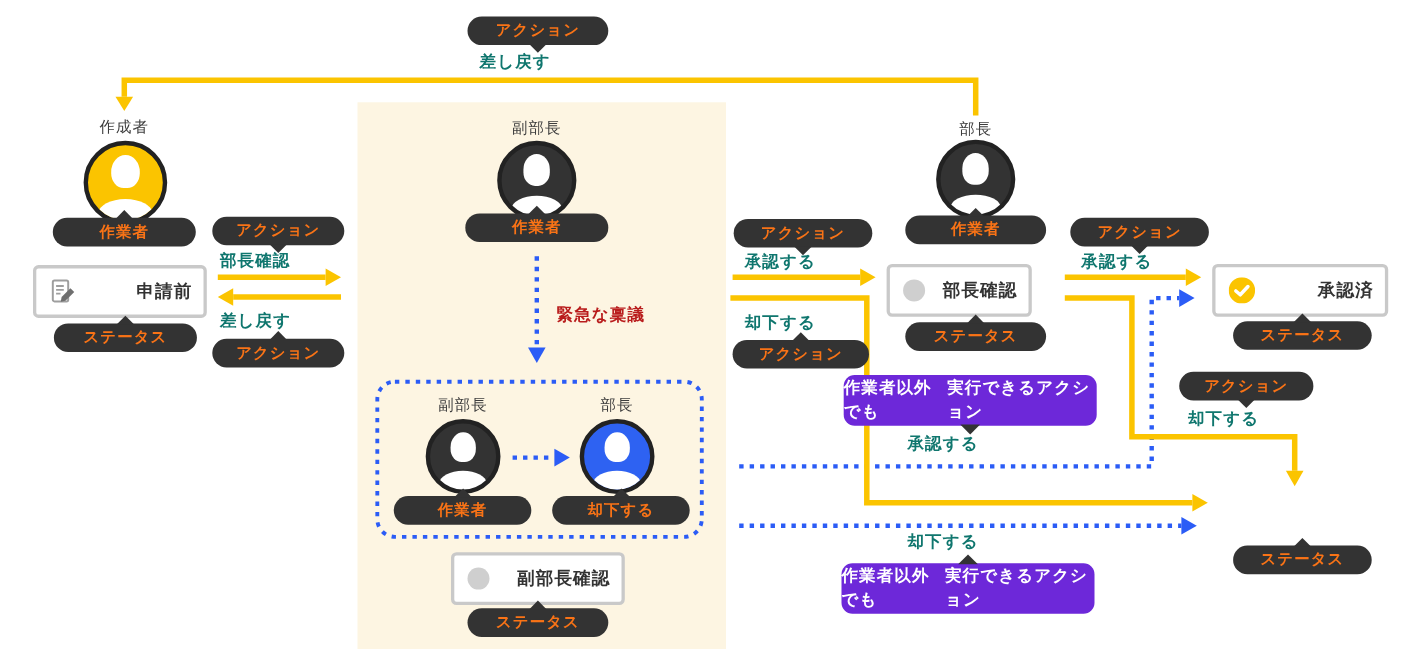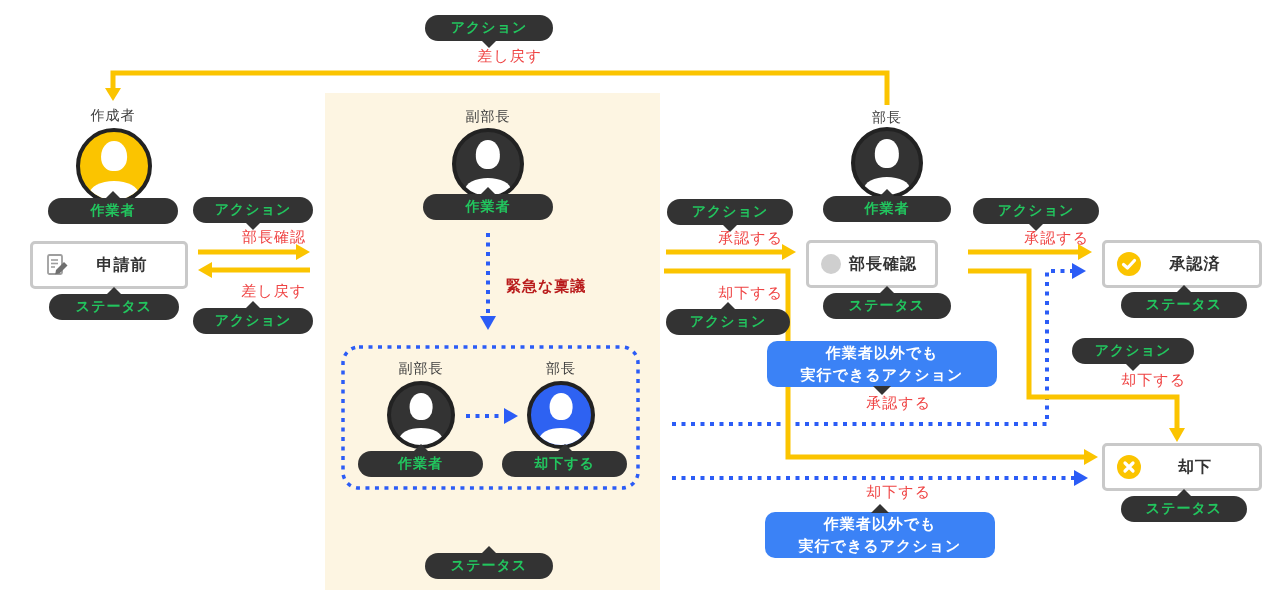--- a/index.html
+++ b/index.html
@@ -4,53 +4,53 @@
 <style>
   html,body{margin:0;padding:0;background:#fff;}
   body{font-family:"Liberation Sans","DejaVu Sans",sans-serif;}
   #stage{position:relative;width:1280px;height:610px;background:#ffffff;overflow:hidden;}
 
   .panel{position:absolute;left:325px;top:93px;width:335px;height:497px;background:#FDF5E2;}
 
   svg.overlay{position:absolute;left:0;top:0;z-index:2;}
 
   
-  .pill{position:absolute;z-index:3;background:#333333;color:#22c55e;height:26px;
+  .pill{position:absolute;z-index:3;background:#333333;color:#f97316;height:26px;
         border-radius:14px;display:flex;align-items:center;justify-content:center;
         font-size:14px;font-weight:bold;letter-spacing:1px;box-sizing:border-box;}
   .tip-b::after{content:"";position:absolute;left:50%;bottom:-7px;transform:translateX(-50%);
         width:0;height:0;border:8px solid transparent;border-bottom:0;border-top:8px solid #333333;}
   .tip-t::before{content:"";position:absolute;left:50%;top:-7px;transform:translateX(-50%);
         width:0;height:0;border:8px solid transparent;border-top:0;border-bottom:8px solid #333333;}
 
   
   .status-box{position:absolute;z-index:3;background:#fff;border:3px solid #C9C9C9;border-radius:5px;
         height:48px;display:flex;align-items:center;padding:0 10px 0 12px;box-sizing:border-box;}
-  .status-box .txt{flex:1;text-align:center;font-size:16px;font-weight:bold;color:#333;letter-spacing:1px;}
+  .status-box .txt{flex:1;text-align:right;font-size:16px;font-weight:bold;color:#333;letter-spacing:1px;}
   .dot{width:20px;height:20px;border-radius:50%;background:#CFCFCF;flex:none;}
   .badge{width:24px;height:24px;flex:none;}
 
   
   .avatar{position:absolute;z-index:3;border-radius:50%;border:4px solid #222;overflow:hidden;box-sizing:border-box;}
   .avatar .head{position:absolute;left:50%;top:13%;transform:translateX(-50%);
         width:38%;height:45%;background:#fff;border-radius:50% 50% 44% 44%;}
   .avatar .shoulders{position:absolute;left:50%;bottom:-10%;transform:translateX(-50%);
         width:72%;height:38%;background:#fff;border-radius:50% 50% 0 0;}
   .av-yellow{background:#FBC400;}
   .av-dark{background:#333333;}
   .av-blue{background:#2E62F2;}
 
   
   .lbl{position:absolute;z-index:3;color:#3c3c3c;font-size:14px;text-align:center;letter-spacing:1px;}
-  .action-lbl{position:absolute;z-index:3;color:#ef4444;font-size:15px;font-weight:normal;text-align:right;letter-spacing:1px;}
+  .action-lbl{position:absolute;z-index:3;color:#0f766e;font-size:15px;font-weight:bold;text-align:left;letter-spacing:1px;}
   .blue-lbl{position:absolute;z-index:3;color:#b91c1c;font-size:15px;font-weight:bold;letter-spacing:1px;}
 
   
-  .tooltip{position:absolute;z-index:4;background:#3b82f6;color:#fff;border-radius:10px;
-        display:flex;flex-direction:column;align-items:center;justify-content:center;
+  .tooltip{position:absolute;z-index:4;background:#6d28d9;color:#fff;border-radius:10px;
+        display:flex;flex-direction:row;align-items:center;justify-content:center;
         font-size:15px;font-weight:bold;line-height:1.45;letter-spacing:1px;box-sizing:border-box;}
   .tooltip.tip-b::after{border-width:9px;border-bottom:0;bottom:-8px;}
   .tooltip.tip-t::before{border-width:9px;border-top:0;top:-8px;}
 </style>
 </head>
 <body>
 
 <div id="stage">
 
   <div class="panel"></div>
@@ -147,20 +147,24 @@
   </div>
   <div class="lbl" style="left:527px;top:360px;width:68px;">部長</div>
   <div class="avatar av-blue" style="left:527px;top:381px;width:68px;height:68px;">
     <div class="head"></div>
     <div class="shoulders"></div>
   </div>
   <div class="pill tip-t" style="left:502px;top:451px;width:125px;">
     <span>却下する</span>
   </div>
 
+  <div class="status-box" style="left:410px;top:502px;width:158px;">
+    <div class="dot"></div>
+    <span class="txt">副部長確認</span>
+  </div>
   <div class="pill tip-t" style="left:425px;top:553px;width:128px;">
     <span>ステータス</span>
   </div>
 
   <div class="pill tip-b" style="left:667px;top:199px;width:126px;">
     <span>アクション</span>
   </div>
   <div class="action-lbl" style="left:677px;top:229px;width:106px;">承認する</div>
   <div class="action-lbl" style="left:677px;top:284px;width:106px;">却下する</div>
   <div class="pill tip-t" style="left:666px;top:309px;width:124px;">
@@ -203,27 +207,20 @@
   </div>
   <div class="pill tip-t" style="left:1121px;top:292px;width:126px;">
     <span>ステータス</span>
   </div>
 
   <div class="pill tip-b" style="left:1072px;top:338px;width:122px;">
     <span>アクション</span>
   </div>
   <div class="action-lbl" style="left:1080px;top:371px;width:106px;">却下する</div>
 
-  <div class="status-box" style="left:1102px;top:443px;width:160px;">
-    <svg class="badge" viewBox="0 0 24 24">
-      <circle cx="12" cy="12" r="12" fill="#FBC400"></circle>
-      <path d="M8 8 L16 16 M16 8 L8 16" stroke="#fff" stroke-width="3.2" fill="none" stroke-linecap="round"></path>
-    </svg>
-    <span class="txt">却下</span>
-  </div>
   <div class="pill tip-t" style="left:1121px;top:496px;width:126px;">
     <span>ステータス</span>
   </div>
 
   <div class="action-lbl" style="left:825px;top:483px;width:106px;">却下する</div>
   <div class="tooltip tip-t" style="left:765px;top:512px;width:230px;height:46px;">
     <span>作業者以外でも</span>
     <span>実行できるアクション</span>
   </div>
 

